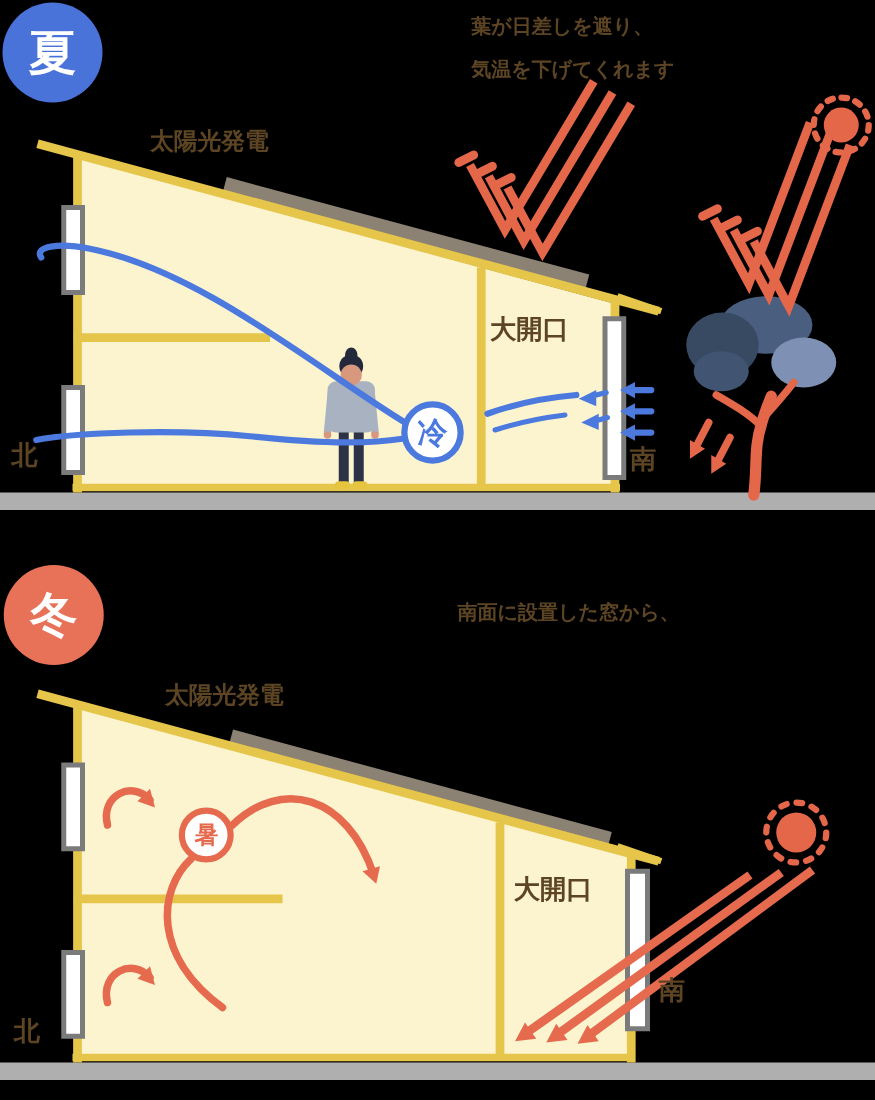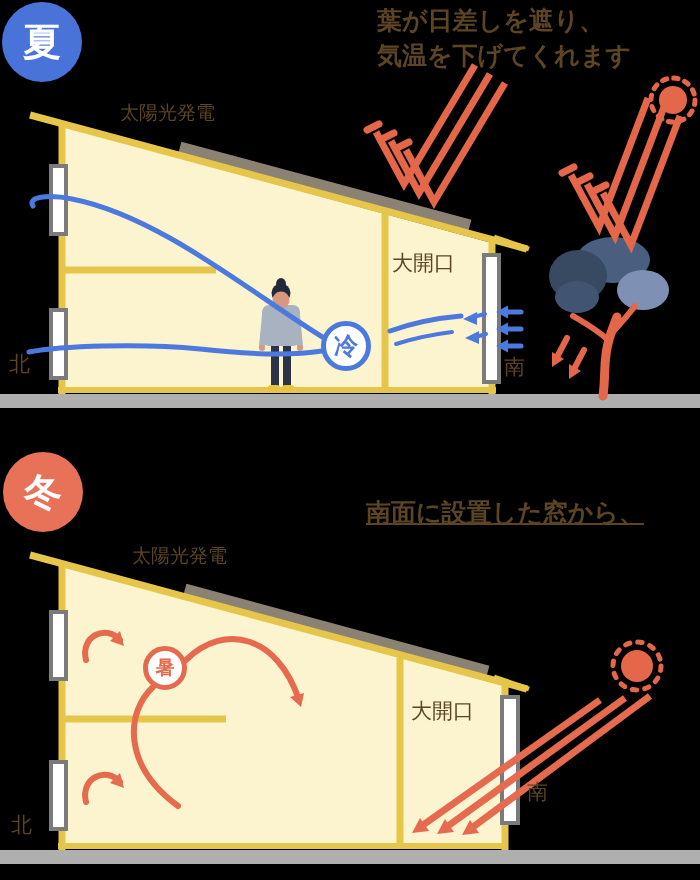--- a/index.html
+++ b/index.html
@@ -1,31 +1,31 @@
 <!DOCTYPE html>
 <html><head>
 <meta charset="utf-8">
 <style>
   html,body{margin:0;padding:0;background:#000;}
   .canvas{position:relative;width:700px;height:880px;background:#000;overflow:hidden;
           font-family:"DejaVu Sans",sans-serif;}
   .canvas svg{position:absolute;left:0;top:0;}
-  .lbl{position:absolute;color:#5d4524;font-weight:normal;white-space:nowrap;}
-  .caption{position:absolute;color:#5d4524;font-weight:bold;font-size:25px;}
+  .lbl{position:absolute;color:#5d4524;font-weight:bold;white-space:nowrap;}
+  .caption{position:absolute;color:#5d4524;font-weight:bold;font-size:16px;}
   .caption div{white-space:nowrap;}
   .badge{position:absolute;border-radius:50%;display:flex;align-items:center;justify-content:center;
          color:#fff;font-weight:bold;}
   .season{width:80px;height:80px;font-size:38px;}
   .air{background:#fff;font-weight:bold;}
   #cool-badge{left:321px;top:321px;width:40px;height:40px;border:5px solid #4c79de;color:#4c79de;font-size:24px;}
   #warm-badge{left:143px;top:646px;width:34px;height:34px;border:5px solid #e56a4e;color:#e56a4e;font-size:19px;}
   #summer-badge{left:2px;top:2px;background:#4a73da;}
   #winter-badge{left:3px;top:452px;background:#e87258;}
   #s-caption{left:377px;top:3px;line-height:35px;}
-  #w-caption{left:366px;top:495px;line-height:36px;text-decoration:underline;}
+  #w-caption{left:366px;top:472px;line-height:36px;}
   #s-solar{left:120px;top:100px;font-size:19px;}
   #w-solar{left:132px;top:543px;font-size:19px;}
   #s-open{left:392px;top:249px;font-size:21px;}
   #w-open{left:411px;top:697px;font-size:21px;}
   #s-north{left:9px;top:350px;font-size:21px;}
   #w-north{left:11px;top:811px;font-size:21px;}
   #s-south{left:504px;top:353px;font-size:21px;}
   #w-south{left:527px;top:778px;font-size:21px;}
 </style>
 </head>

